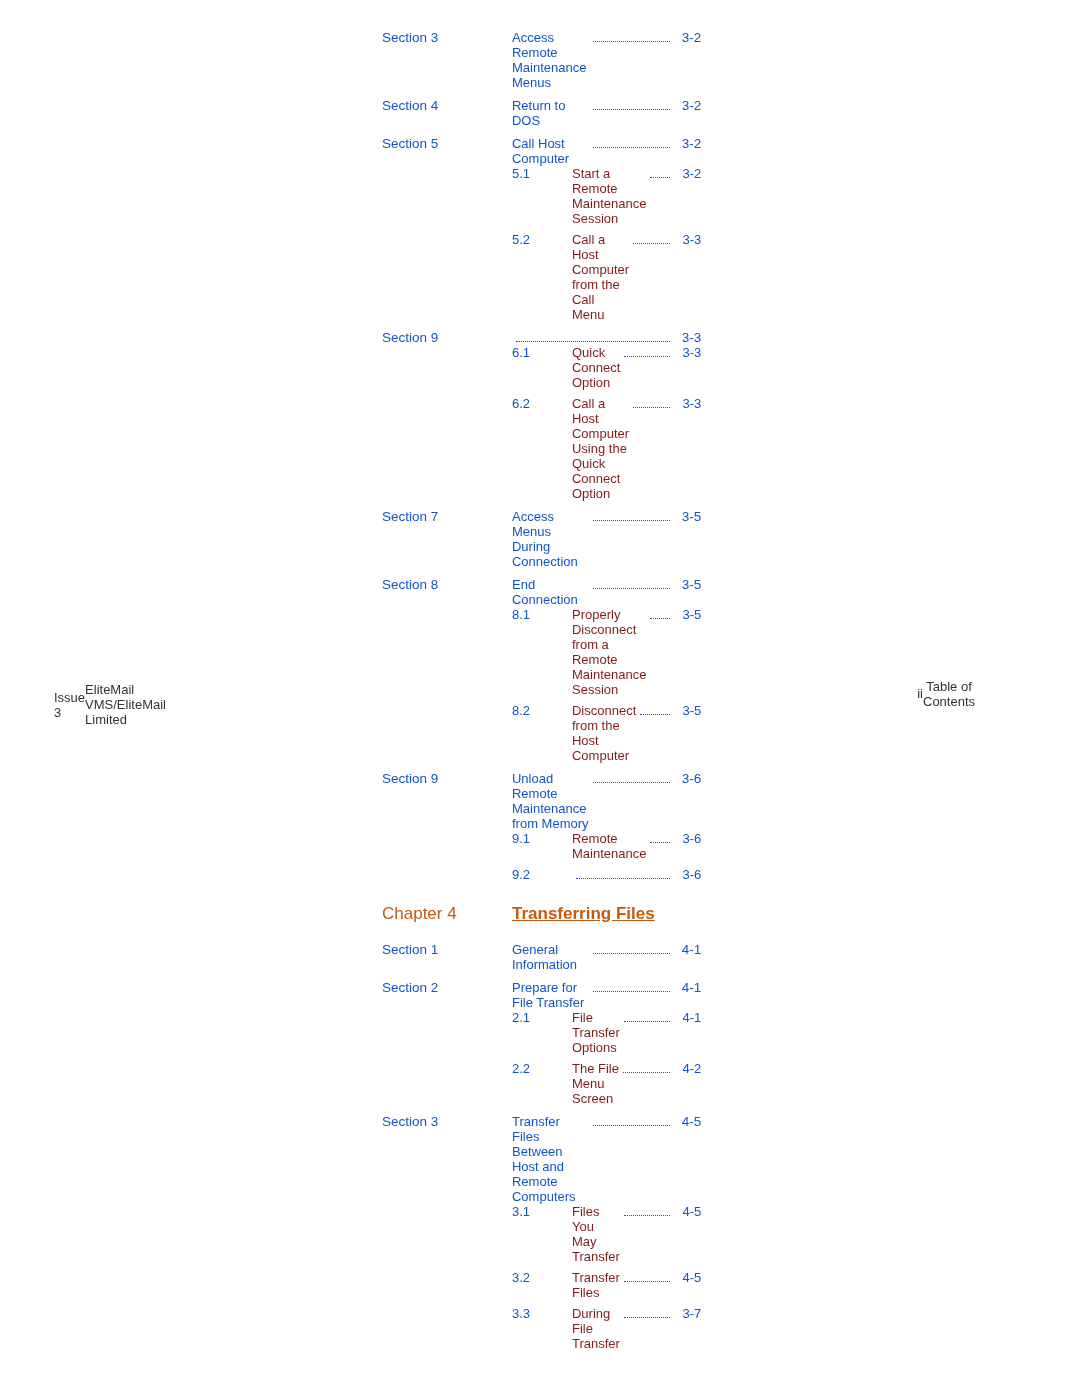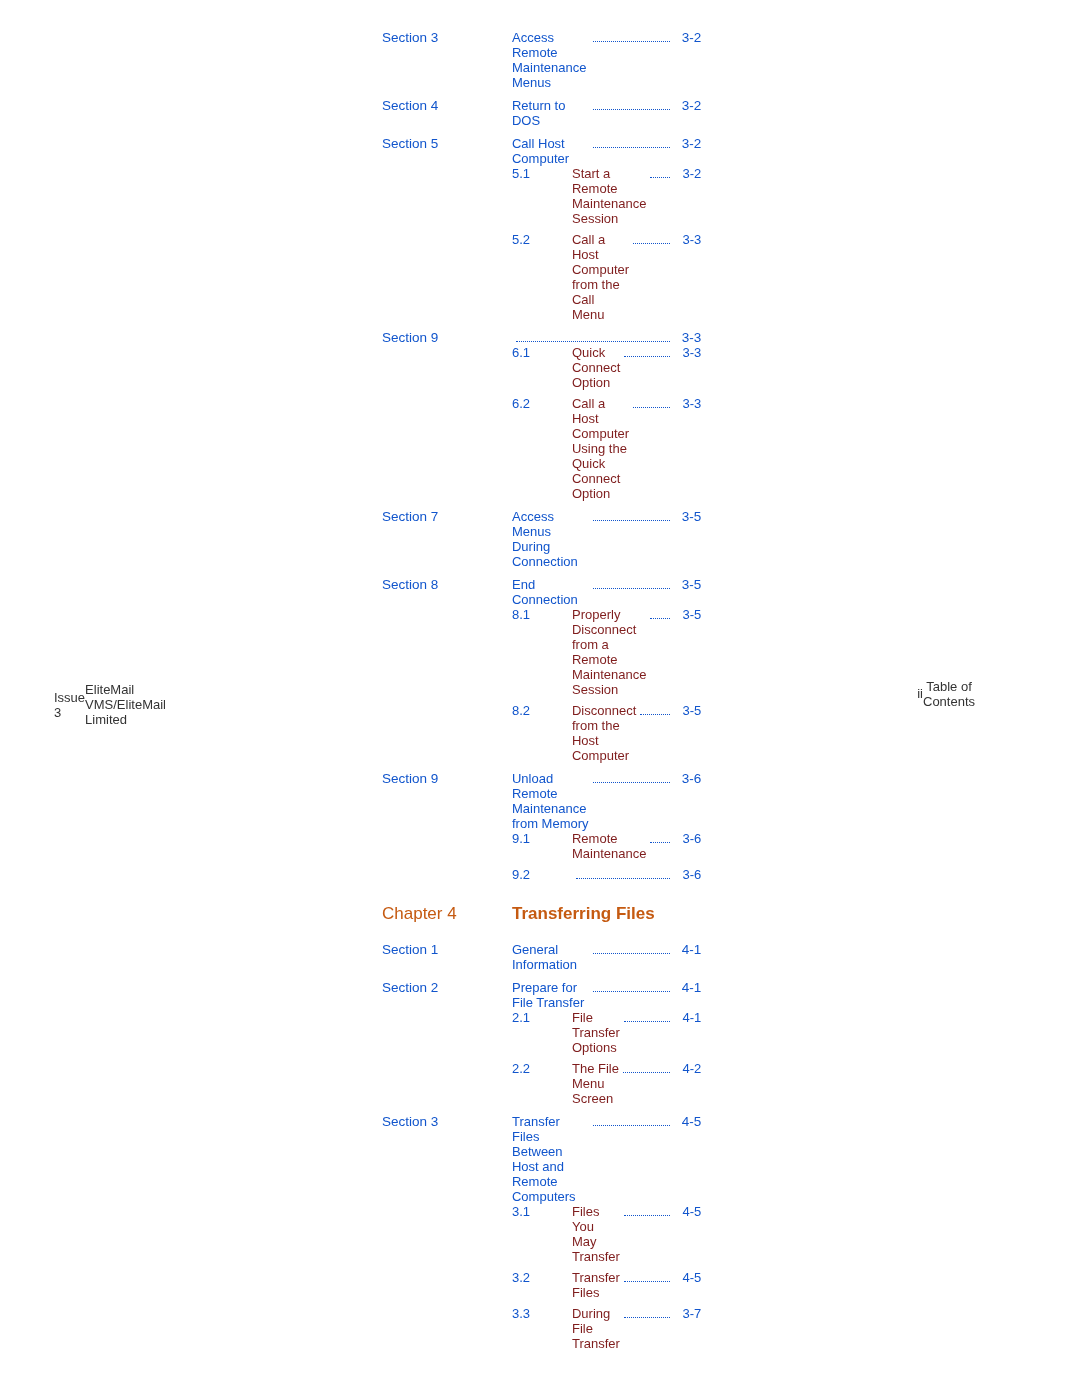--- a/index.html
+++ b/index.html
@@ -101,20 +101,21 @@
       color: #C55A11;
       font-size: 17px;
       font-weight: normal;
       min-width: 130px;
       flex-shrink: 0;
     }
     .chapter-title {
       color: #C55A11;
       font-size: 17px;
       font-weight: bold;
+      text-decoration: underline;
     }
     .toc-row {
       margin-bottom: 8px;
     }
     .entry-line {
       display: flex;
       align-items: baseline;
       width: 100%;
     }
     .sub-row {

